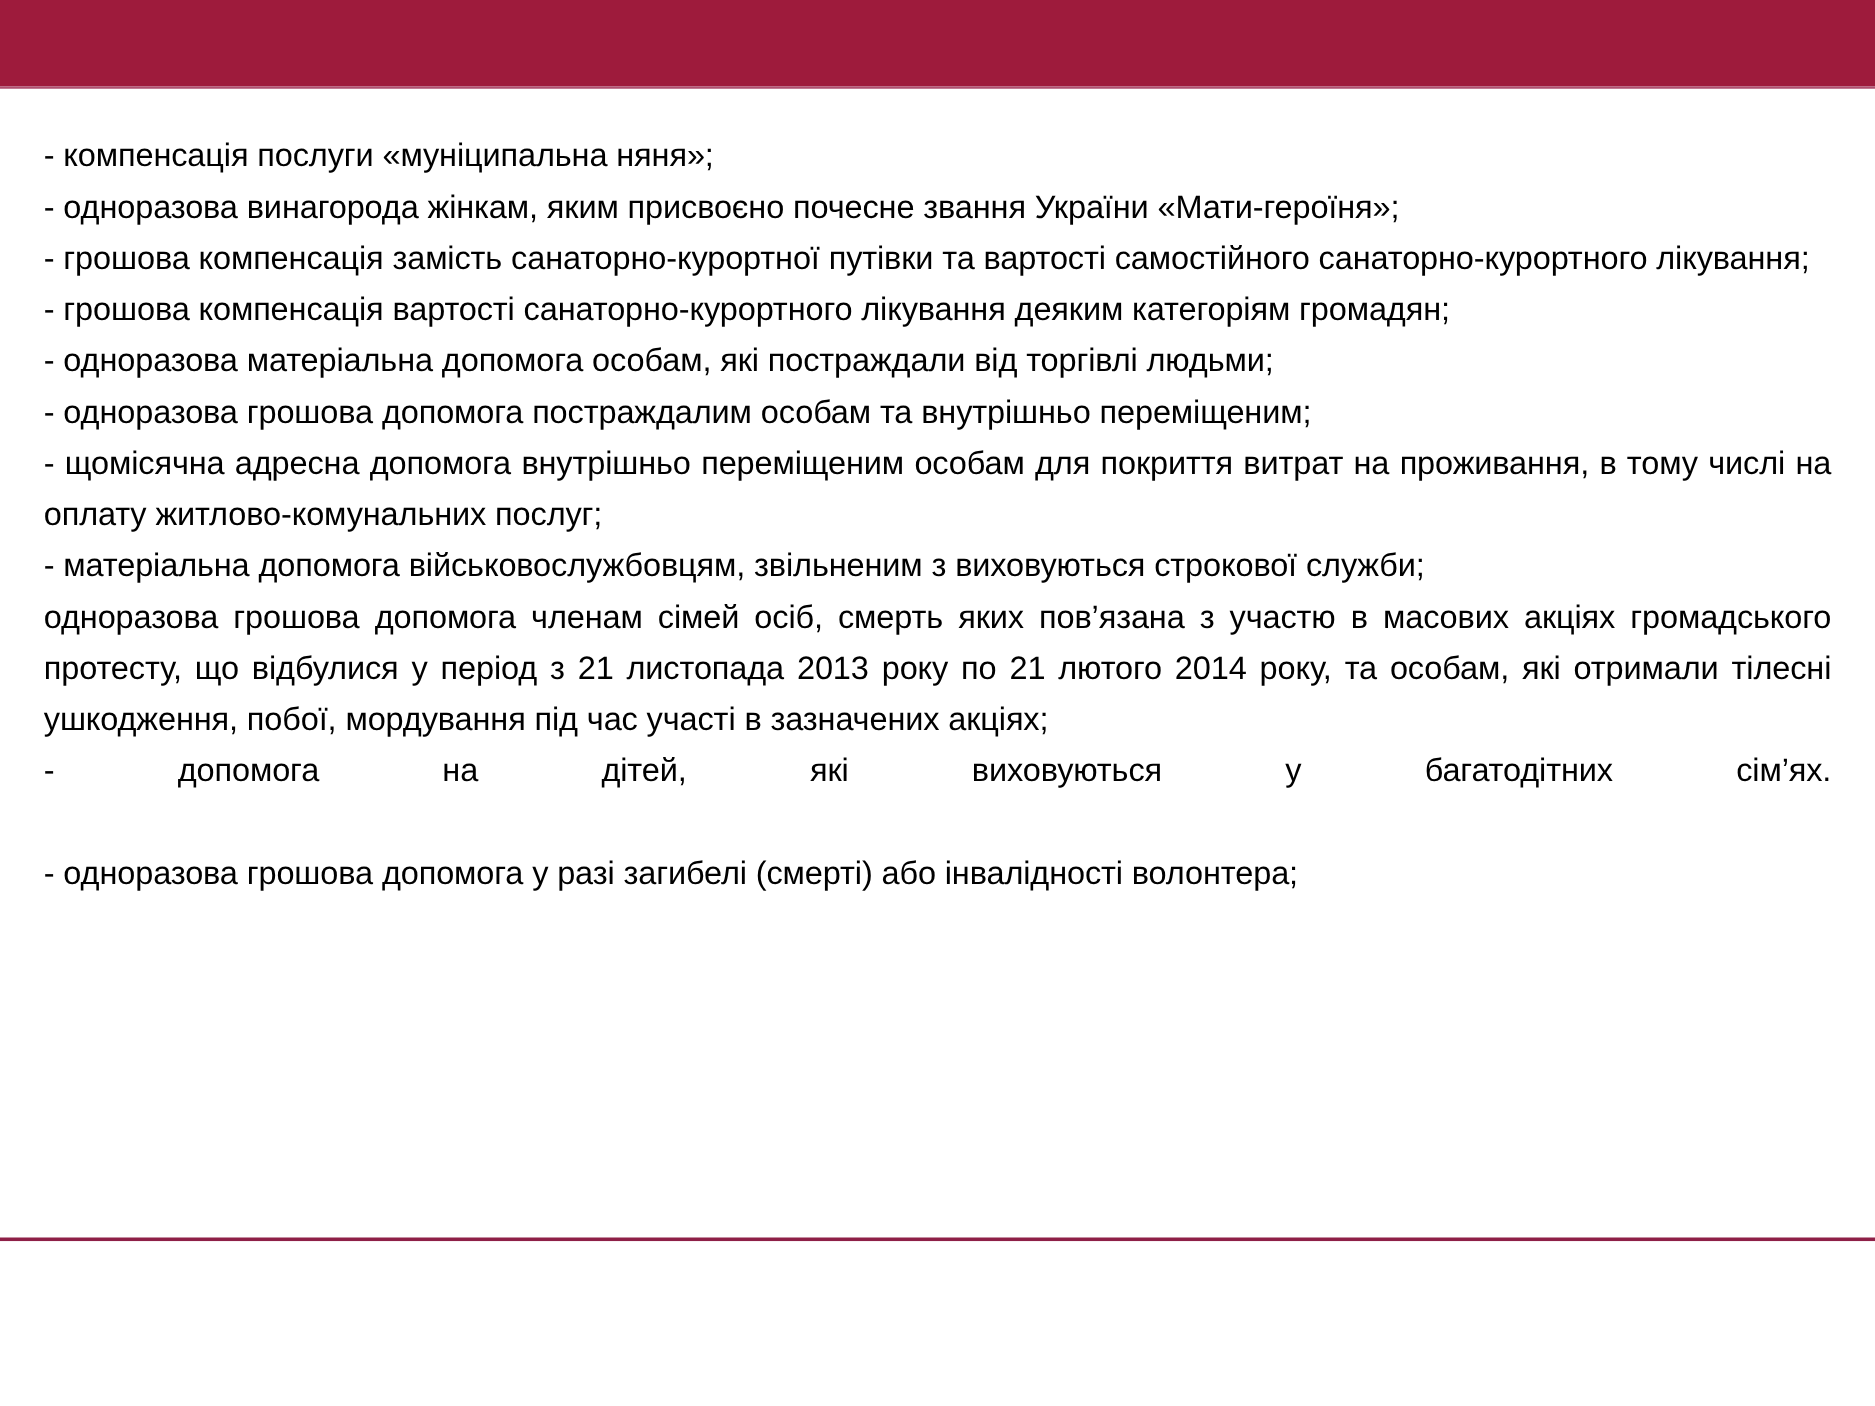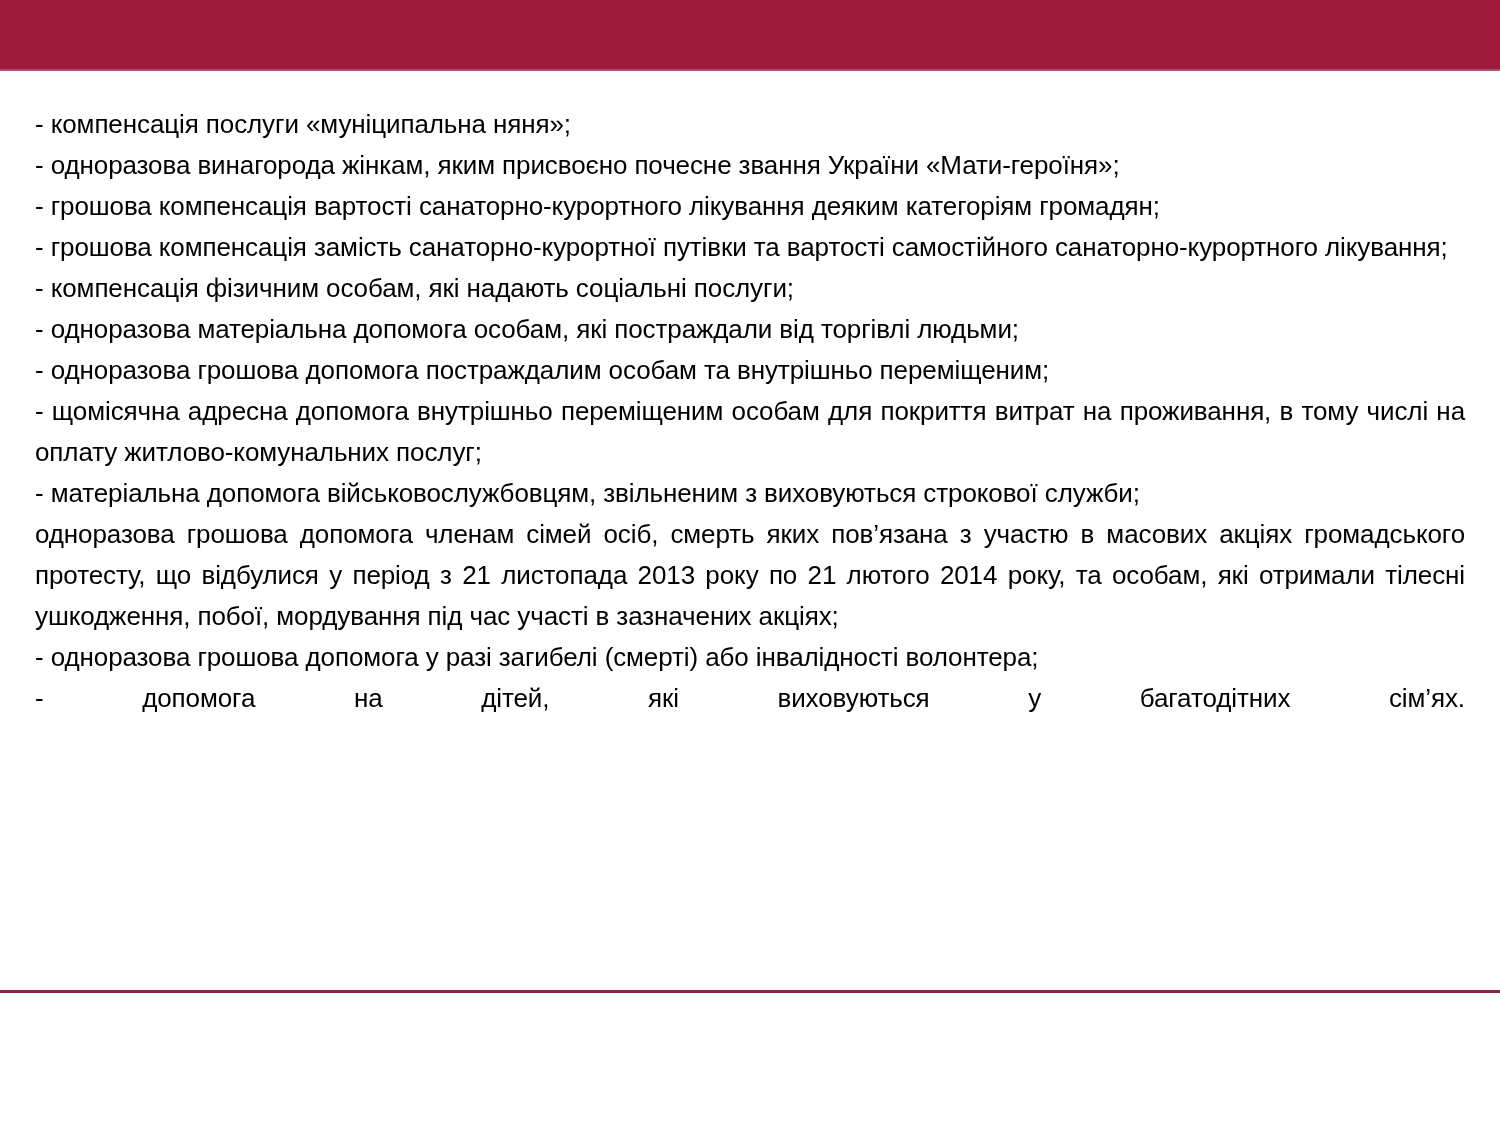--- a/index.html
+++ b/index.html
@@ -89,30 +89,29 @@
 <body>
 
 <div id="slide">
 
   <div class="top-bar"></div>
   <div class="top-bar-edge"></div>
 
   <div class="content">
     <p class="para flush">- компенсація послуги «муніципальна няня»;</p>
     <p class="para flush">- одноразова винагорода жінкам, яким присвоєно почесне звання України «Мати-героїня»;</p>
+    <p class="para flush">- грошова компенсація замість санаторно-курортної путівки та вартості самостійного санаторно-курортного лікування;</p>
     <p class="para flush">- грошова компенсація вартості санаторно-курортного лікування деяким категоріям громадян;</p>
-    <p class="para flush">- грошова компенсація замість санаторно-курортної путівки та вартості самостійного санаторно-курортного лікування;</p>
-    <p class="para flush">- компенсація фізичним особам, які надають соціальні послуги;</p>
     <p class="para flush">- одноразова матеріальна допомога особам, які постраждали від торгівлі людьми;</p>
     <p class="para flush">- одноразова грошова допомога постраждалим особам та внутрішньо переміщеним;</p>
     <p class="para flush">- щомісячна адресна допомога внутрішньо переміщеним особам для покриття витрат на проживання, в тому числі на оплату житлово-комунальних послуг;</p>
     <p class="para flush">- матеріальна допомога військовослужбовцям, звільненим з виховуються строкової служби;</p>
     <p class="para flush">одноразова грошова допомога членам сімей осіб, смерть яких пов’язана з участю в масових акціях громадського протесту, що відбулися у період з 21 листопада 2013 року по 21 лютого 2014 року, та особам, які отримали тілесні ушкодження, побої, мордування під час участі в зазначених акціях;</p>
+    <p class="para">- допомога на дітей, які виховуються у багатодітних сім’ях.</p>
     <p class="para flush">- одноразова грошова допомога у разі загибелі (смерті) або інвалідності волонтера;</p>
-    <p class="para">- допомога на дітей, які виховуються у багатодітних сім’ях.</p>
   </div>
 
   <div class="footer-rule"></div>
 
   <div class="footer">
 
     
 
     
 

